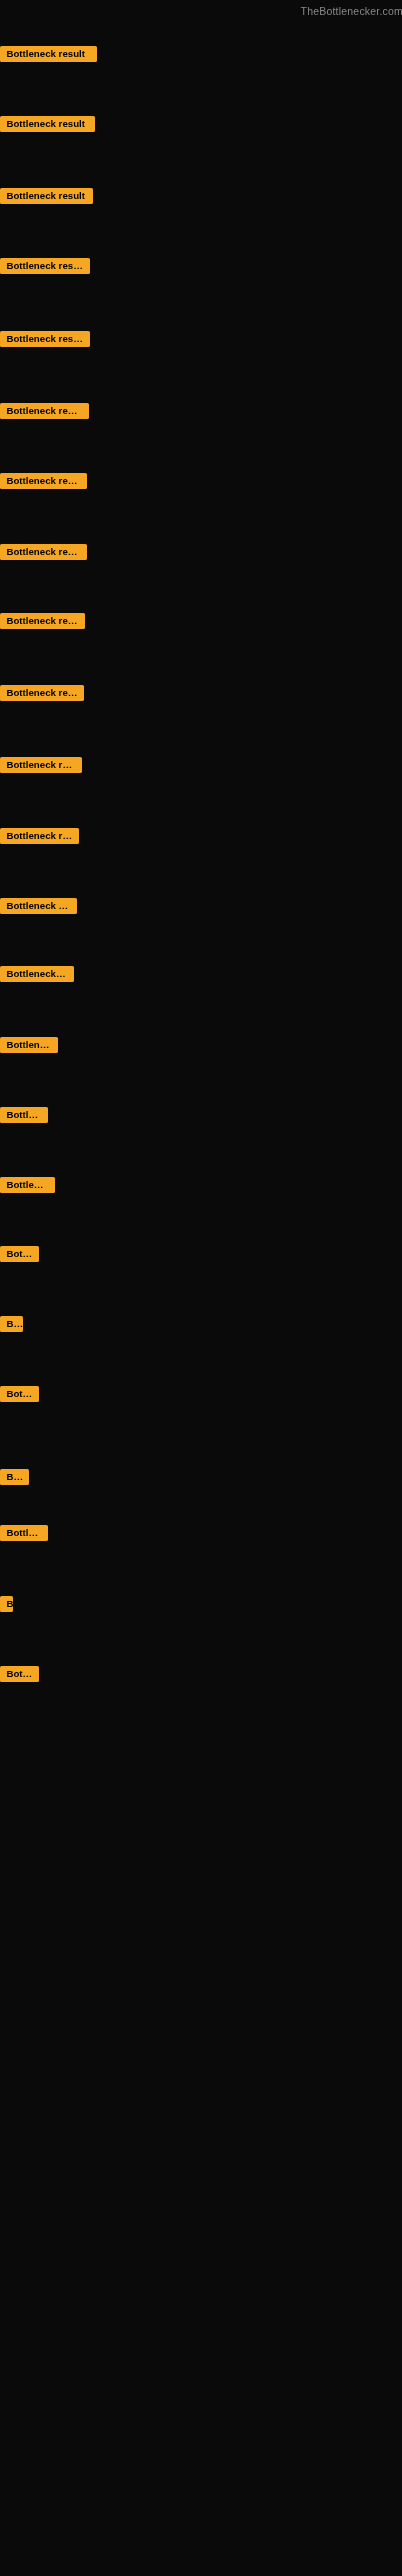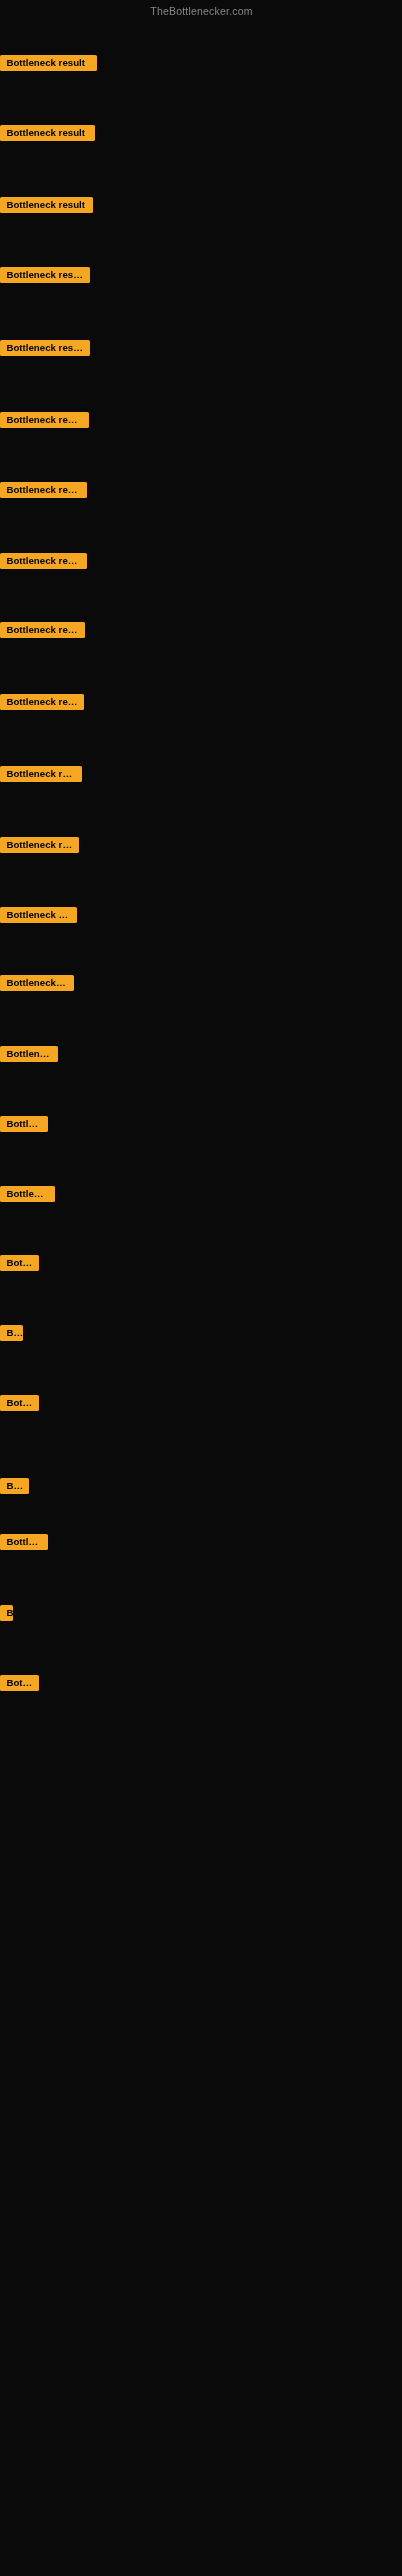--- a/index.html
+++ b/index.html
@@ -10,39 +10,38 @@
 
     body {
       width: 403px;
       min-height: 2576px;
       background-color: #0a0a0a;
       font-family: Arial, sans-serif;
       position: relative;
     }
 
     .site-title {
-      text-align: center;
+      text-align: right;
       color: #888;
       font-size: 10.5px;
       padding: 4.8px 0 3.2px 0;
       letter-spacing: 0.2px;
     }
 
     .bottleneck-badge {
       display: inline-block;
       background-color: #f5a623;
       color: #000;
       font-size: 9.7px;
       font-weight: bold;
       padding: 2.4px 6.4px;
       border-radius: 1.6px;
       white-space: nowrap;
       overflow: hidden;
       text-overflow: ellipsis;
-      margin-top: 9px;
     }
 
     .result-row {
       position: absolute;
       left: 0;
     }
   </style>
 </head>
 <body>
 

